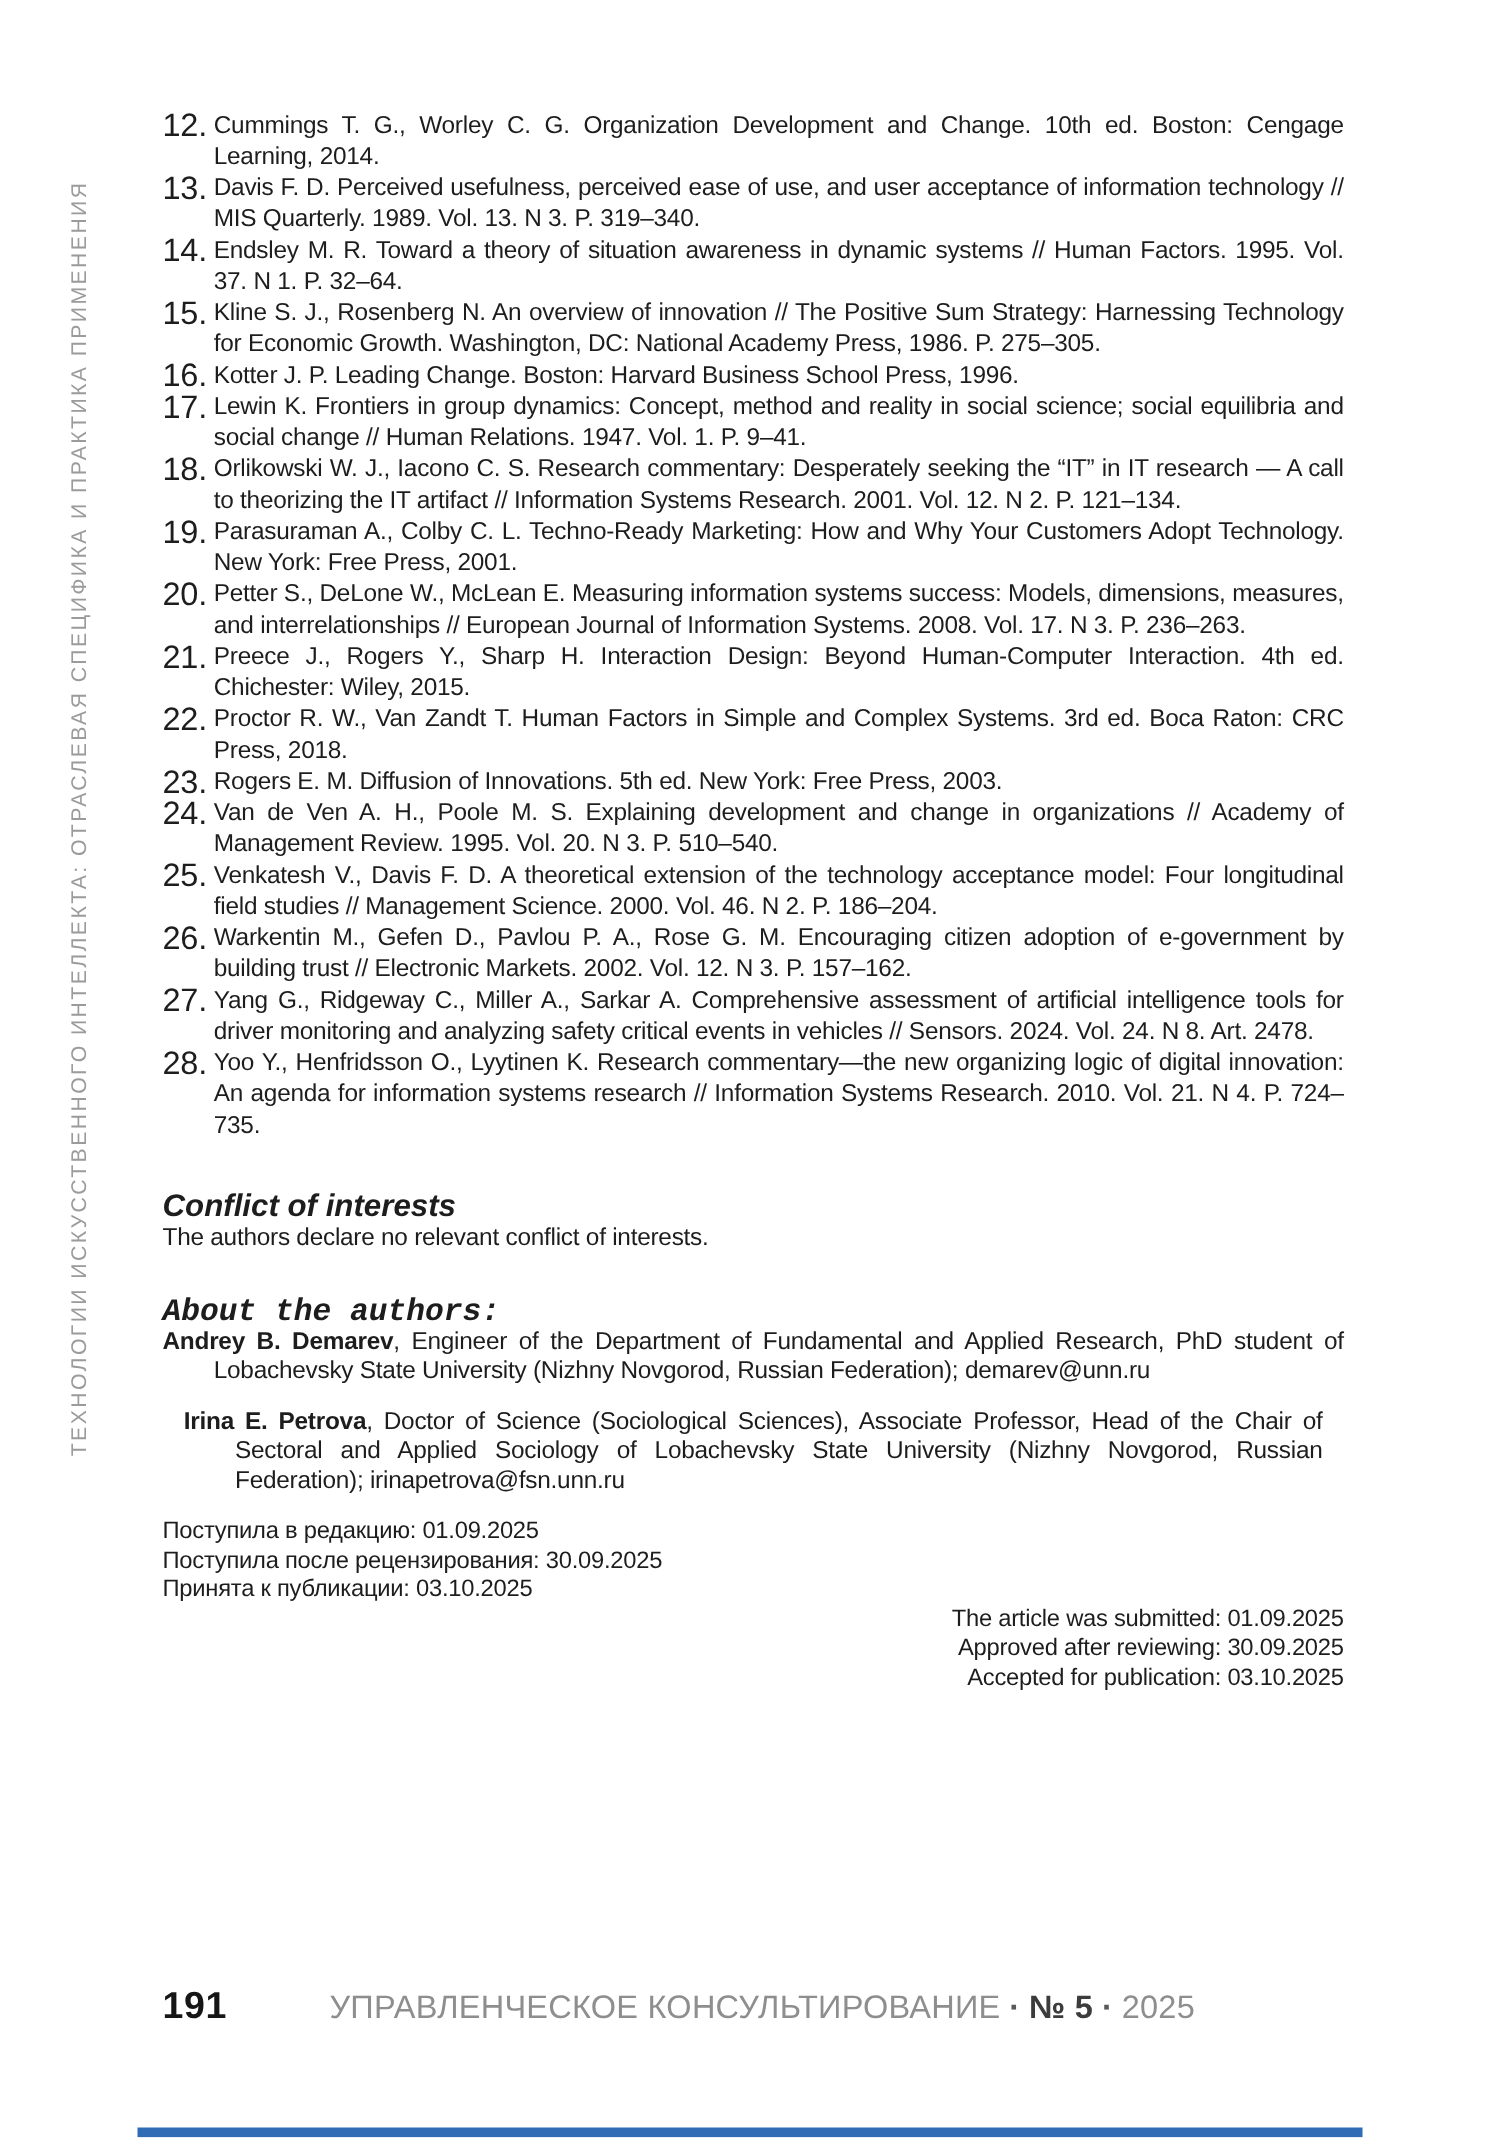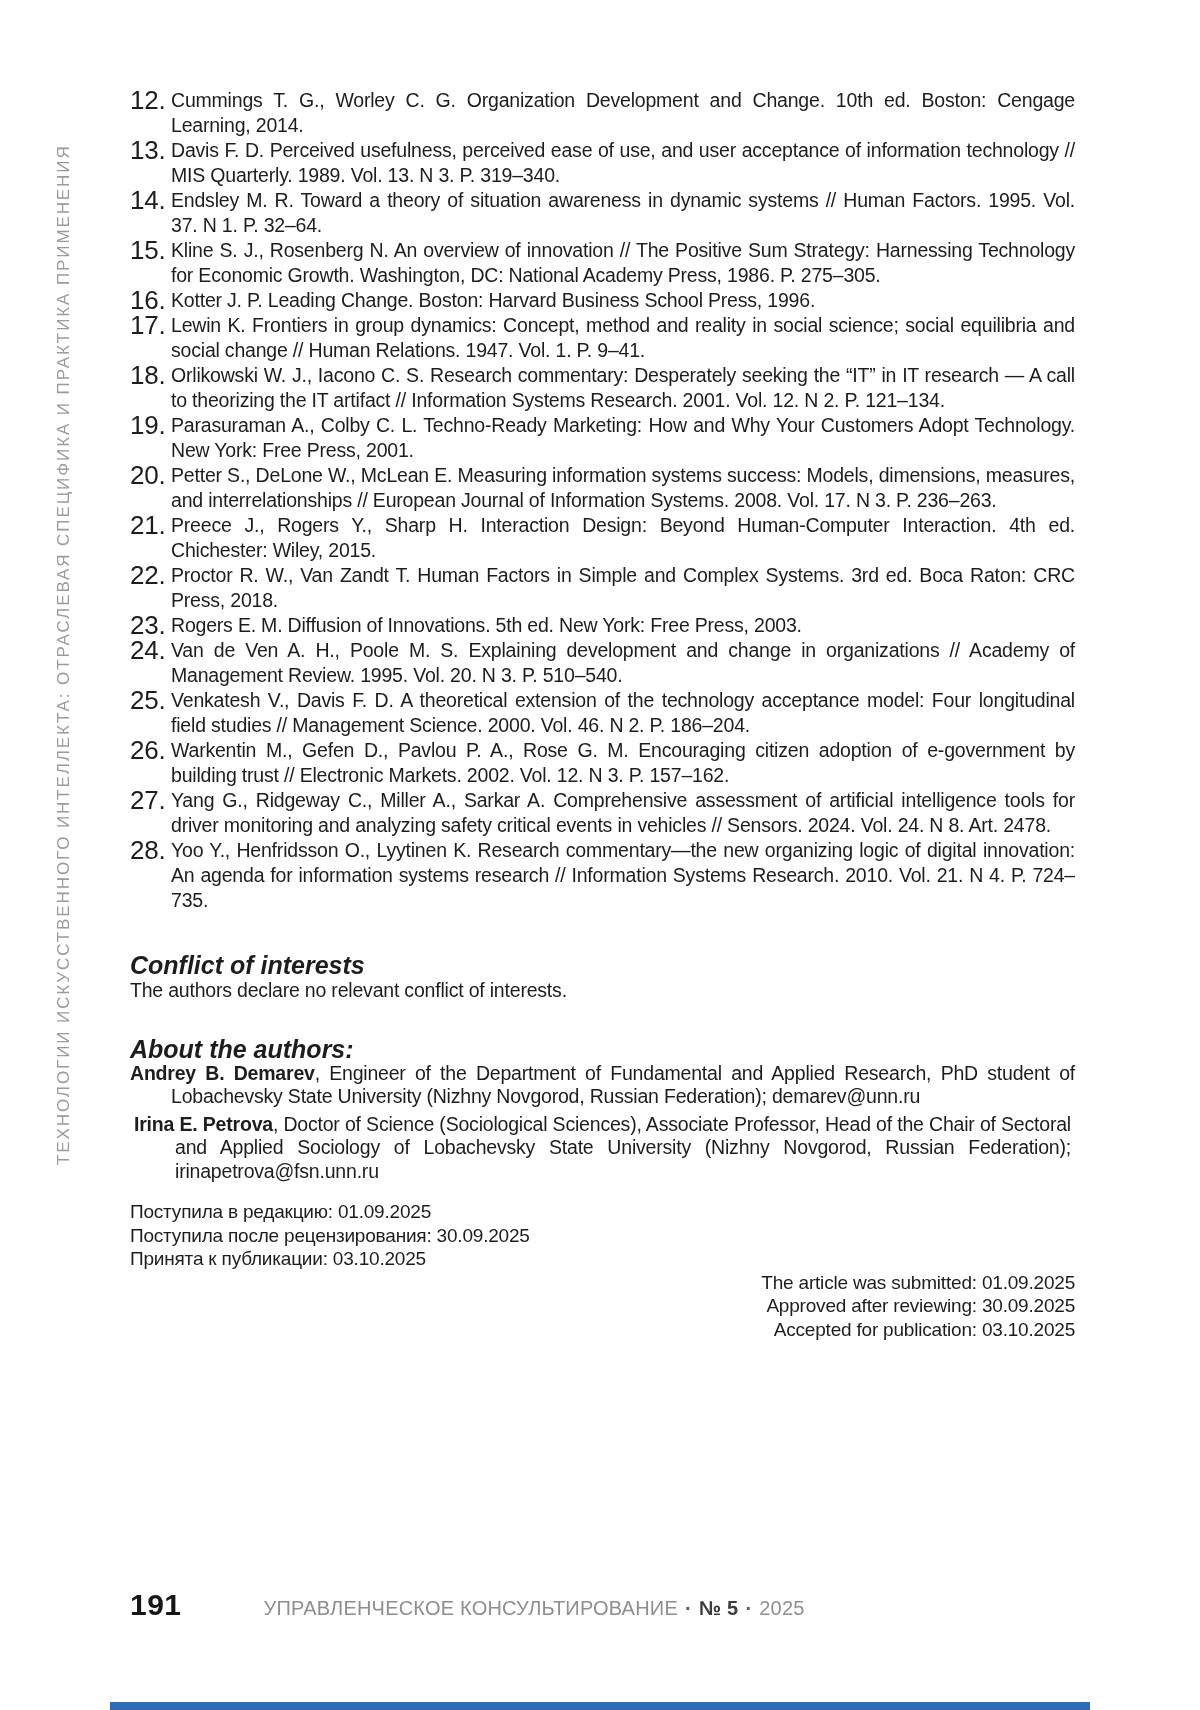--- a/index.html
+++ b/index.html
@@ -22,36 +22,36 @@
   .ref-text {
     flex:1; text-align:justify; font-size:19.5px; line-height:25px;
     letter-spacing:-0.2px;
   }
   .conflict-block { margin-top:40px; }
   .heading {
     font-weight:bold; font-style:italic; font-size:25px; line-height:25px;
   }
   .body-text { font-size:19.5px; line-height:25px; letter-spacing:-0.2px; }
   .about-block { margin-top:35px; }
-  .about-block .heading { line-height:23.5px; }
+  .about-block .heading { line-height:23.5px;font-family:Liberation Mono, monospace; }
   .author-p {
     text-align:justify; padding-left:41px; text-indent:-41px;
     font-size:19.5px; line-height:23.5px; letter-spacing:-0.2px;
   }
   .dates {
     margin-top:17px; display:flex; justify-content:space-between;
     font-size:19px; line-height:23.5px; letter-spacing:-0.2px;flex-direction:column;
   }
   .dates-right { text-align:right; }
   .footer {
     position:absolute; left:130px; top:1588px; width:945px;
     display:flex; align-items:baseline;
   }
   .page-num { font-size:30px; font-weight:bold; letter-spacing:0.5px; color:#161616; }
-  .journal { margin-left:82px; font-size:20px; color:#8e8e8e; letter-spacing:0.2px; white-space:nowrap; }
+  .journal { margin-left:82px; font-size:26px; color:#8e8e8e; letter-spacing:0.2px; white-space:nowrap; }
   .jsep { color:#5a5a5a; font-weight:bold; margin:0 7px; }
   .jissue { color:#3c3c3c; font-weight:bold; }
   .jyear { color:#8e8e8e; }
   .bottom-bar {
     position:absolute; left:110px; width:980px; height:8px; bottom:0;
     background:#2f6cb5;
   }
 </style>
 </head>
 <body>
@@ -134,21 +134,21 @@
     </div>
 
     <div class="conflict-block">
       <div class="heading">Conflict of interests</div>
       <div class="body-text">The authors declare no relevant conflict of interests.</div>
     </div>
 
     <div class="about-block">
       <div class="heading">About the authors:</div>
       <p class="author-p" style="margin:0"><b>Andrey B. Demarev</b><span>, Engineer of the Department of Fundamental and Applied Research, PhD student of Lobachevsky State University (Nizhny Novgorod, Russian Federation); demarev@unn.ru</span></p>
-      <p class="author-p" style="margin:4px"><b>Irina E. Petrova</b><span>, Doctor of Science (Sociological Sciences), Associate Professor, Head of the Chair of Sectoral and Applied Sociology of Lobachevsky State University (Nizhny Novgorod, Russian Federation); irinapetrova@fsn.unn.ru</span></p>
+      <p class="author-p" style="margin:17px"><b>Irina E. Petrova</b><span>, Doctor of Science (Sociological Sciences), Associate Professor, Head of the Chair of Sectoral and Applied Sociology of Lobachevsky State University (Nizhny Novgorod, Russian Federation); irinapetrova@fsn.unn.ru</span></p>
     </div>
 
     <div class="dates">
       <div class="dates-left">
         <div>Поступила в редакцию: 01.09.2025</div>
         <div>Поступила после рецензирования: 30.09.2025</div>
         <div>Принята к публикации: 03.10.2025</div>
       </div>
       <div class="dates-right">
         <div>The article was submitted: 01.09.2025</div>

